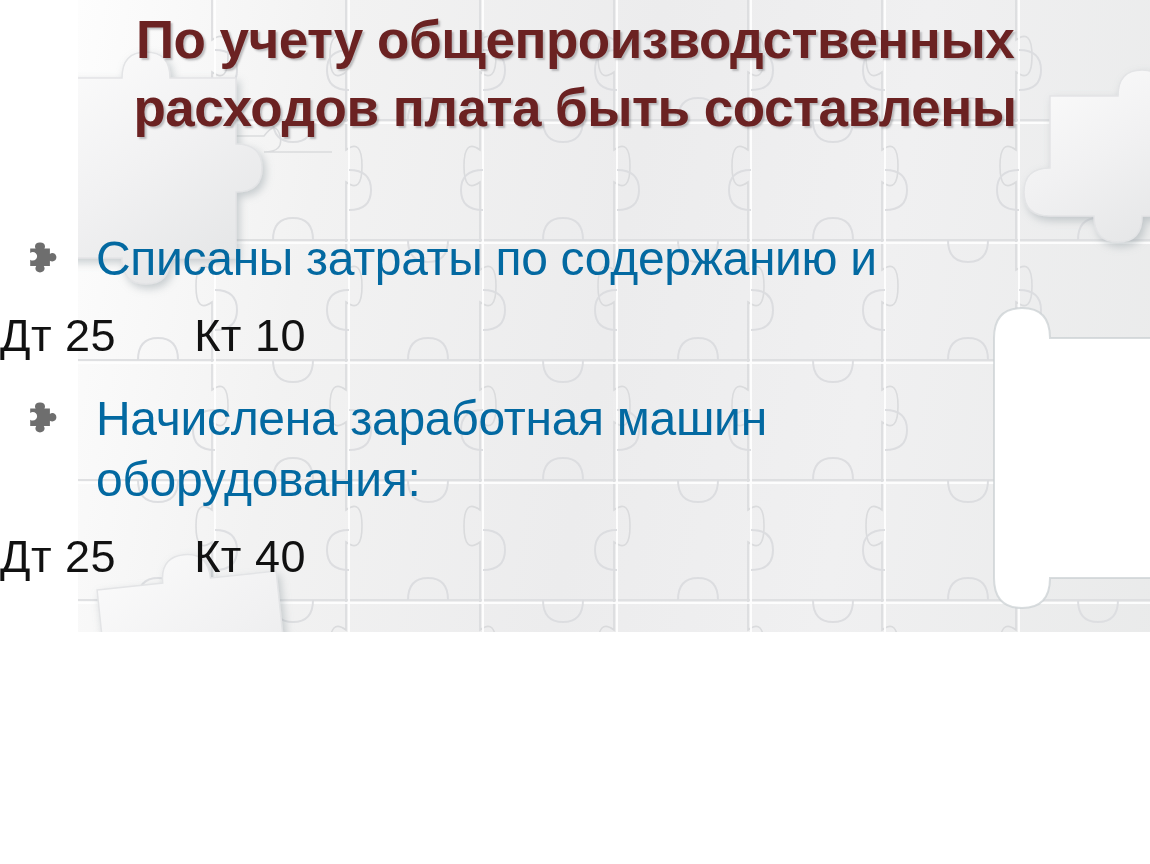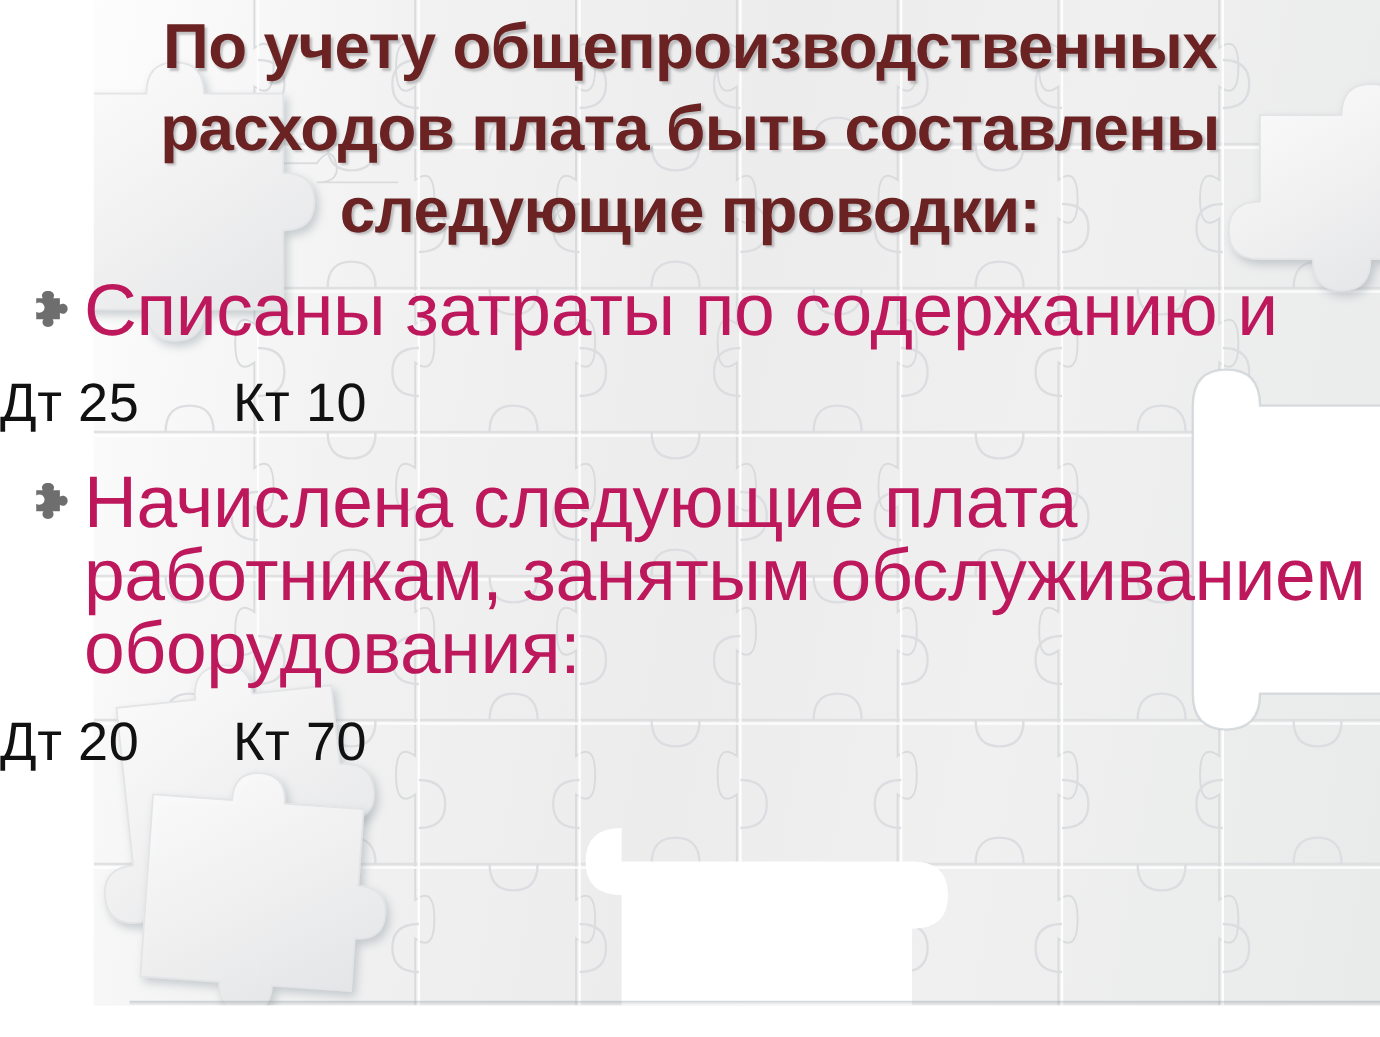--- a/index.html
+++ b/index.html
@@ -9,21 +9,21 @@
     background: #ffffff;
   }
   body {
     font-family: "Liberation Sans", "DejaVu Sans", sans-serif;
   }
 
   
   .slide {
     position: relative;
     width: 1150px;
-    height: 864px;
+    height: 632px;
     overflow: hidden;
     background: #ffffff;
   }
 
   
   .puzzle-bg {
     position: absolute;
     left: 78px;
     top: 0px;
     width: 1072px;
@@ -72,23 +72,23 @@
   .body-block {
     position: absolute;
     left: 0px;
     top: 228px;
     width: 1150px;
     z-index: 6;
   }
 
   .bullet-row {
     position: relative;
-    padding-left: 70px;
-    color: #be185d;
-    font-size: 61px;
+    padding-left: 96px;
+    color: #0369a1;
+    font-size: 48px;
     line-height: 61px;
     letter-spacing: -0.3px;
   }
   .bullet-row .lines {
     display: block;
     padding-right: 60px;
   }
   .bullet-row .ln { display: block; white-space: nowrap; }
 
   .bullet-icon {
@@ -398,21 +398,20 @@
                  q0,26 -24,26 q-24,0 -24,-26
                  L972,216
                  q-26,0 -26,-24 q0,-24 26,-24 Z" fill="url(#pcFill)" stroke="#e3e4e6" stroke-width="1.5"></path>
       </g>
     </svg>
   </div>
 
   <div class="title">
     <div>По учету общепроизводственных</div>
     <div>расходов плата быть составлены</div>
-    <div>следующие проводки:</div>
   </div>
 
   <div class="body-block">
 
     <div class="bullet-row">
       <span class="bullet-icon">
         <svg viewBox="0 0 34 32" aria-hidden="true">
           <path fill="currentColor" d="M12.4 1.6c2.6 0 4.6 1.6 4.6 3.8 0 .9-.3 1.6-.7 2.2h5.6v5.3c.7-.5 1.5-.8 2.4-.8 2.3 0 4.1 1.9 4.1 4.2s-1.8 4.2-4.1 4.2c-.9 0-1.7-.3-2.4-.8v5.4h-6.1c.5.7.8 1.5.8 2.4 0 2.2-2 3.9-4.6 3.9S7.4 29.7 7.4 27.5c0-.9.3-1.7.8-2.4H2.2v-6.4c.7.6 1.6.9 2.6.9 2.4 0 4.3-1.9 4.3-4.3S7.2 11 4.8 11c-1 0-1.9.3-2.6.9V7.6h5.5c-.4-.6-.7-1.4-.7-2.2 0-2.2 2-3.8 4.6-3.8z"></path>
         </svg>
       </span>
@@ -427,24 +426,23 @@
 
     <div class="gap-2"></div>
 
     <div class="bullet-row">
       <span class="bullet-icon">
         <svg viewBox="0 0 34 32" aria-hidden="true">
           <path fill="currentColor" d="M12.4 1.6c2.6 0 4.6 1.6 4.6 3.8 0 .9-.3 1.6-.7 2.2h5.6v5.3c.7-.5 1.5-.8 2.4-.8 2.3 0 4.1 1.9 4.1 4.2s-1.8 4.2-4.1 4.2c-.9 0-1.7-.3-2.4-.8v5.4h-6.1c.5.7.8 1.5.8 2.4 0 2.2-2 3.9-4.6 3.9S7.4 29.7 7.4 27.5c0-.9.3-1.7.8-2.4H2.2v-6.4c.7.6 1.6.9 2.6.9 2.4 0 4.3-1.9 4.3-4.3S7.2 11 4.8 11c-1 0-1.9.3-2.6.9V7.6h5.5c-.4-.6-.7-1.4-.7-2.2 0-2.2 2-3.8 4.6-3.8z"></path>
         </svg>
       </span>
       <span class="lines">
-        <span class="ln">Начислена следующие плата</span>
-        <span class="ln">работникам, занятым обслуживанием</span>
+        <span class="ln">Начислена заработная машин</span>
         <span class="ln">оборудования:</span>
       </span>
     </div>
 
     <div class="gap-3"></div>
 
-    <div class="entry-row">Дт 20      Кт 70</div>
+    <div class="entry-row">Дт 25      Кт 40</div>
   </div>
 
 </div>
 
 </body></html>

